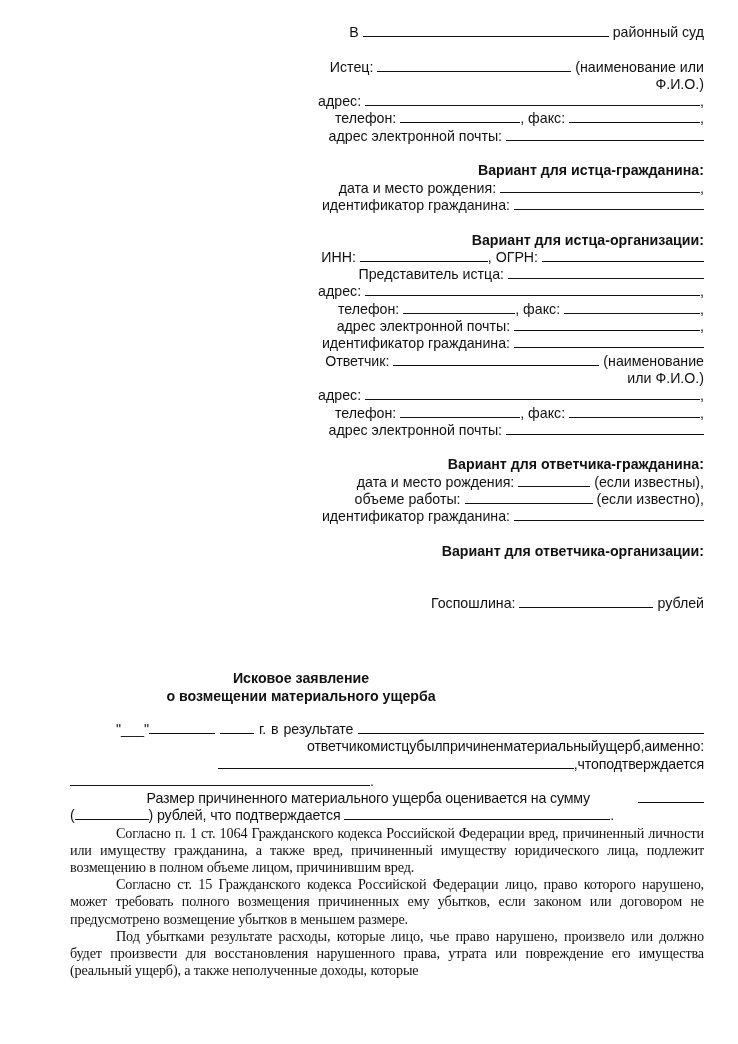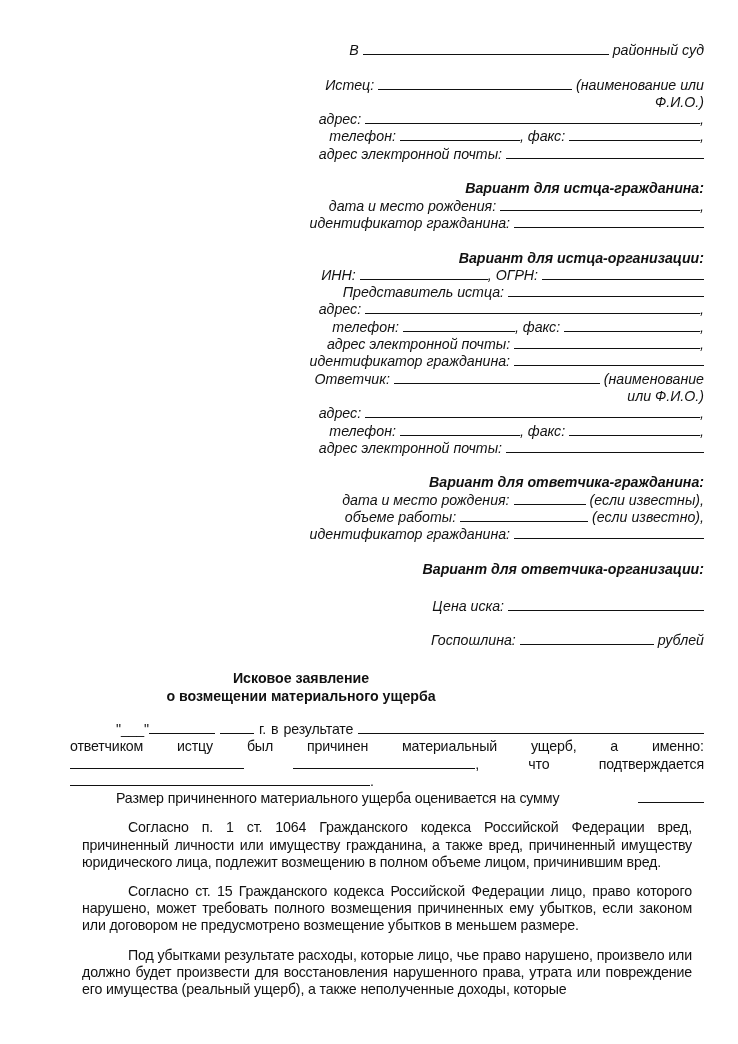--- a/index.html
+++ b/index.html
@@ -6,29 +6,29 @@
   body {
     width: 738px; height: 1044px; overflow: hidden; position: relative;
     font-family: "Liberation Sans", sans-serif; color: #111; font-size: 14.2px;
   }
   .hdr { position: absolute; left: 300px; width: 404px; text-align: right; line-height: 17.3px; }
   .ln { white-space: nowrap; height: 17.3px; }
   .bold { font-weight: bold; }
   .blank { display: inline-block; border-bottom: 1px solid #111; height: 12px; vertical-align: baseline; }
   .title { position: absolute; left: 0; width: 602px; text-align: center; font-weight: bold; line-height: 17.5px; top: 670px; }
   .body { position: absolute; left: 70px; width: 634px; line-height: 17.2px; top: 721px; font-family: "Liberation Sans", sans-serif; font-size: 14.2px; letter-spacing: -0.15px; }
-  .p { text-align: justify; text-align-last: auto; margin: 12px; }
+  .p { text-align: justify; text-align-last: auto; margin: 0; font-family: Liberation Serif, serif; }
   .ind { text-indent: 46px; }
-  .just-line { display: flex; justify-content: space-between; white-space: nowrap; }
+  .just-line { display: flex; justify-content: flex-end; white-space: nowrap; }
   .gap { height: 17.3px; }
 </style>
 </head>
 <body>
 
-<div class="hdr" style="top:42px;font-style:italic;">
+<div class="hdr" style="top:24px;">
   <div class="ln">
     <span>В</span>
     <span class="blank" style="width:246px;"></span>
     <span>районный суд</span>
   </div>
   <div class="gap"></div>
   <div class="ln">
     <span>Истец:</span>
     <span class="blank" style="width:194px;"></span>
     <span>(наименование или</span>
@@ -116,24 +116,20 @@
     <span class="blank" style="width:128px;"></span>
     <span>(если известно),</span>
   </div>
   <div class="ln">
     <span>идентификатор гражданина:</span>
     <span class="blank" style="width:190px;"></span>
   </div>
   <div class="gap"></div>
   <div class="ln bold">Вариант для ответчика-организации:</div>
   <div class="gap"></div>
-  <div class="ln" style="margin-top:2px;">
-    <span>Цена иска:</span>
-    <span class="blank" style="width:196px;"></span>
-  </div>
   <div class="gap"></div>
   <div class="ln">
     <span>Госпошлина:</span>
     <span class="blank" style="width:134px;"></span>
     <span>рублей</span>
   </div>
 </div>
 
 <div class="title">
   <div>Исковое заявление</div>
@@ -166,16 +162,20 @@
     <span>что</span>
     <span>подтверждается</span>
   </div>
   <div class="ln">
     <span class="blank" style="width:300px;"></span>.
   </div>
   <div class="ln just-line" style="padding-left:46px;gap:48px;">
     <span>Размер причиненного материального ущерба оценивается на сумму</span>
     <span class="blank" style="width:66px;"></span>
   </div>
+  <div class="ln">
+    (<span class="blank" style="width:74px;"></span><span>) рублей, что подтверждается</span>
+    <span class="blank" style="width:266px;"></span>.
+  </div>
   <p class="p ind">Согласно п. 1 ст. 1064 Гражданского кодекса Российской Федерации вред, причиненный личности или имуществу гражданина, а также вред, причиненный имуществу юридического лица, подлежит возмещению в полном объеме лицом, причинившим вред.</p>
   <p class="p ind">Согласно ст. 15 Гражданского кодекса Российской Федерации лицо, право которого нарушено, может требовать полного возмещения причиненных ему убытков, если законом или договором не предусмотрено возмещение убытков в меньшем размере.</p>
   <p class="p ind">Под убытками результате расходы, которые лицо, чье право нарушено, произвело или должно будет произвести для восстановления нарушенного права, утрата или повреждение его имущества (реальный ущерб), а также неполученные доходы, которые</p>
 </div>
 
 </body></html>

